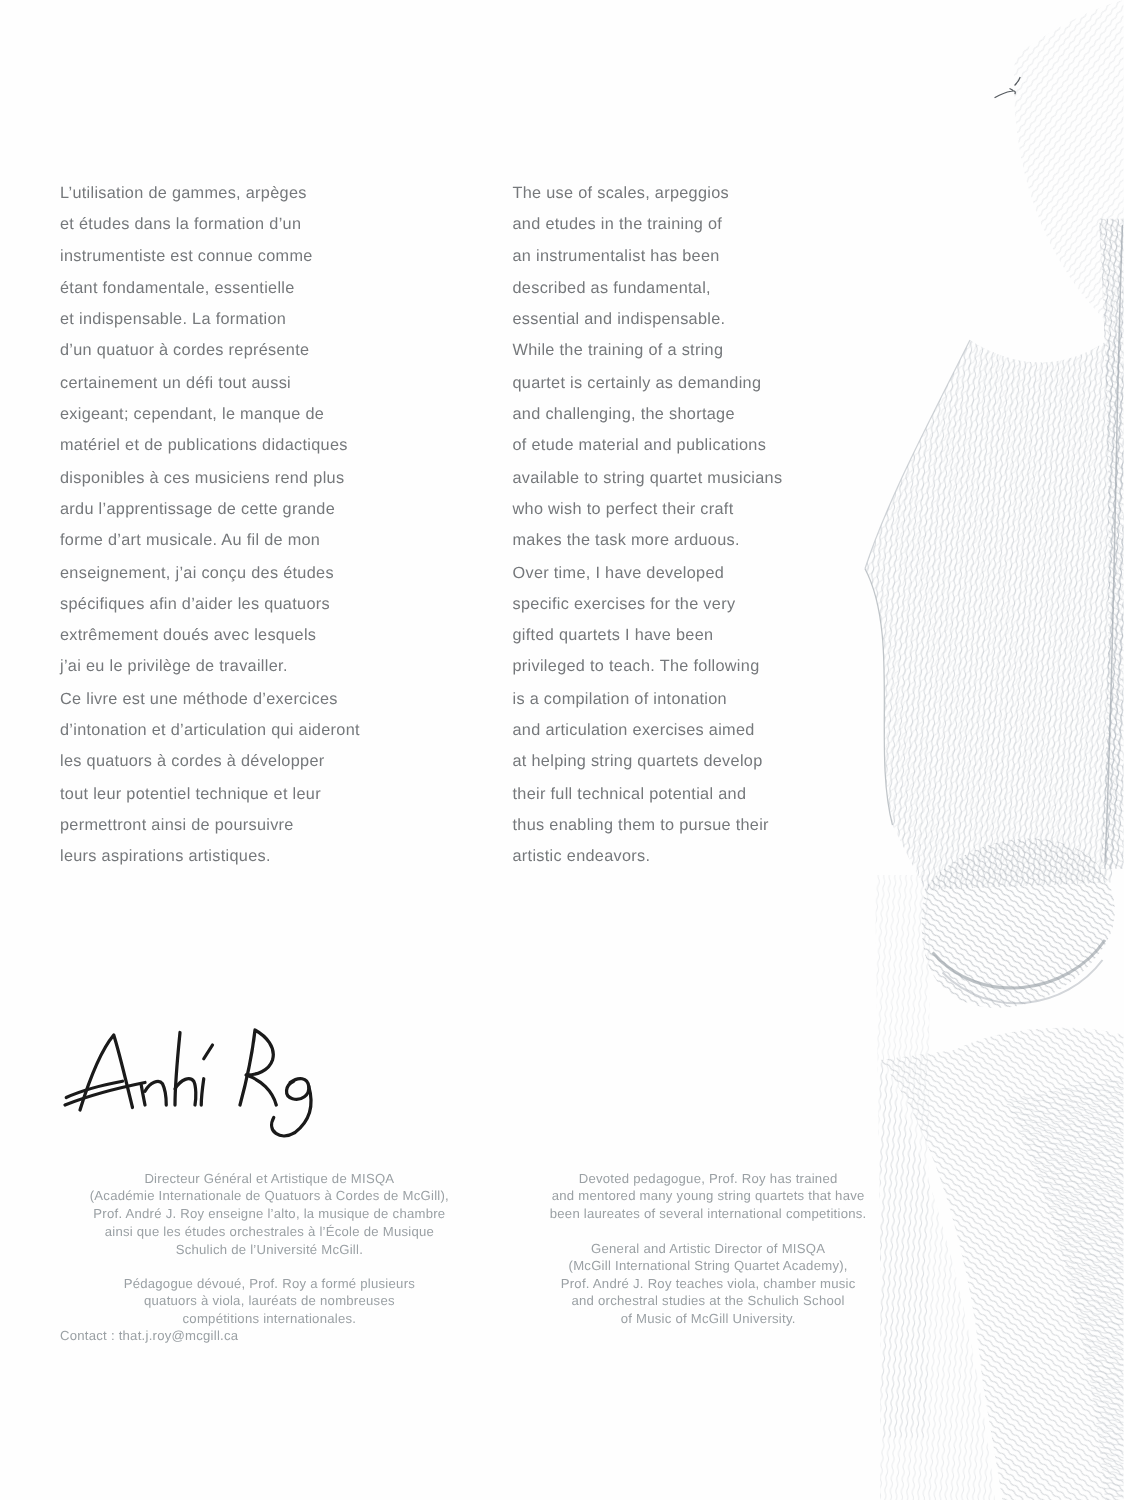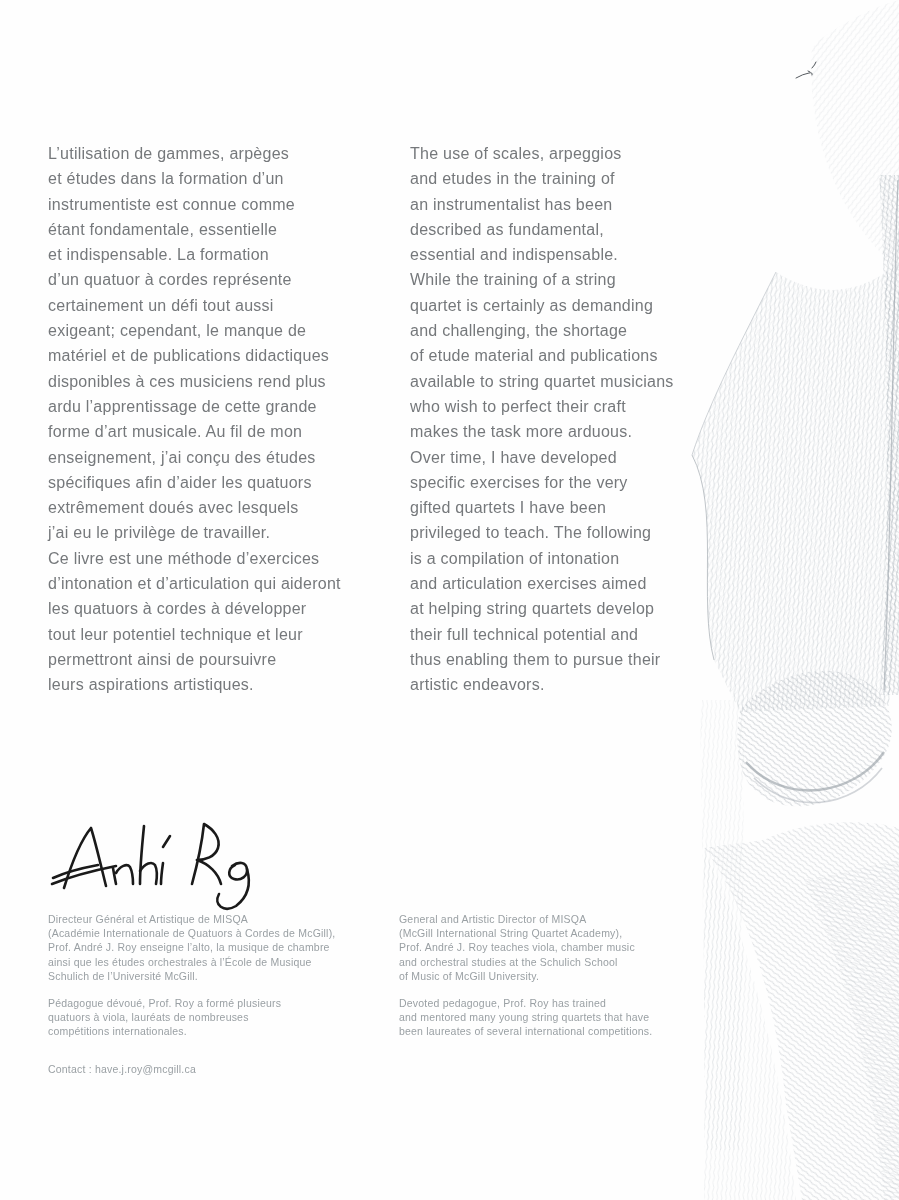--- a/index.html
+++ b/index.html
@@ -23,34 +23,34 @@
   .columns{
     position:absolute;top:141px;left:48px;width:640px;
   }
   .col{
     position:absolute;top:0;
   }
   .col-fr{left:0;width:335px;}
   .col-en{left:362px;width:300px;}
   .para{
     margin:0;
-    font-size:16px;
+    font-size:13px;
     font-weight:300;
     line-height:25.3px;
     letter-spacing:0.25px;
     color:#75787b;
     white-space:pre-line;
   }
   
   .signature{
     position:absolute;left:50px;top:816px;width:215px;height:100px;
   }
   
   .bio{
-    position:absolute;top:912px;width:335px;
+    position:absolute;top:936px;width:335px;text-align:center;
   }
   .bio-fr{left:48px;}
   .bio-en{left:399px;}
   .bio p{
     margin:0 0 13px 0;
     font-size:10.5px;
     line-height:14.2px;
     letter-spacing:0.2px;
     color:#9aa0a4;
     white-space:pre-line;
@@ -191,25 +191,25 @@
     <p>Directeur Général et Artistique de MISQA
 (Académie Internationale de Quatuors à Cordes de McGill),
 Prof. André J. Roy enseigne l’alto, la musique de chambre
 ainsi que les études orchestrales à l’École de Musique
 Schulich de l’Université McGill.</p>
     <p>Pédagogue dévoué, Prof. Roy a formé plusieurs
 quatuors à viola, lauréats de nombreuses
 compétitions internationales.</p>
   </div>
   <div class="bio bio-en">
+    <p>Devoted pedagogue, Prof. Roy has trained
+and mentored many young string quartets that have
+been laureates of several international competitions.</p>
     <p>General and Artistic Director of MISQA
 (McGill International String Quartet Academy),
 Prof. André J. Roy teaches viola, chamber music
 and orchestral studies at the Schulich School
 of Music of McGill University.</p>
-    <p>Devoted pedagogue, Prof. Roy has trained
-and mentored many young string quartets that have
-been laureates of several international competitions.</p>
-  </div>
-
-  <div class="contact">Contact : have.j.roy@mcgill.ca</div>
+  </div>
+
+  <div class="contact">Contact : that.j.roy@mcgill.ca</div>
 
 </div>
 
 </body></html>

